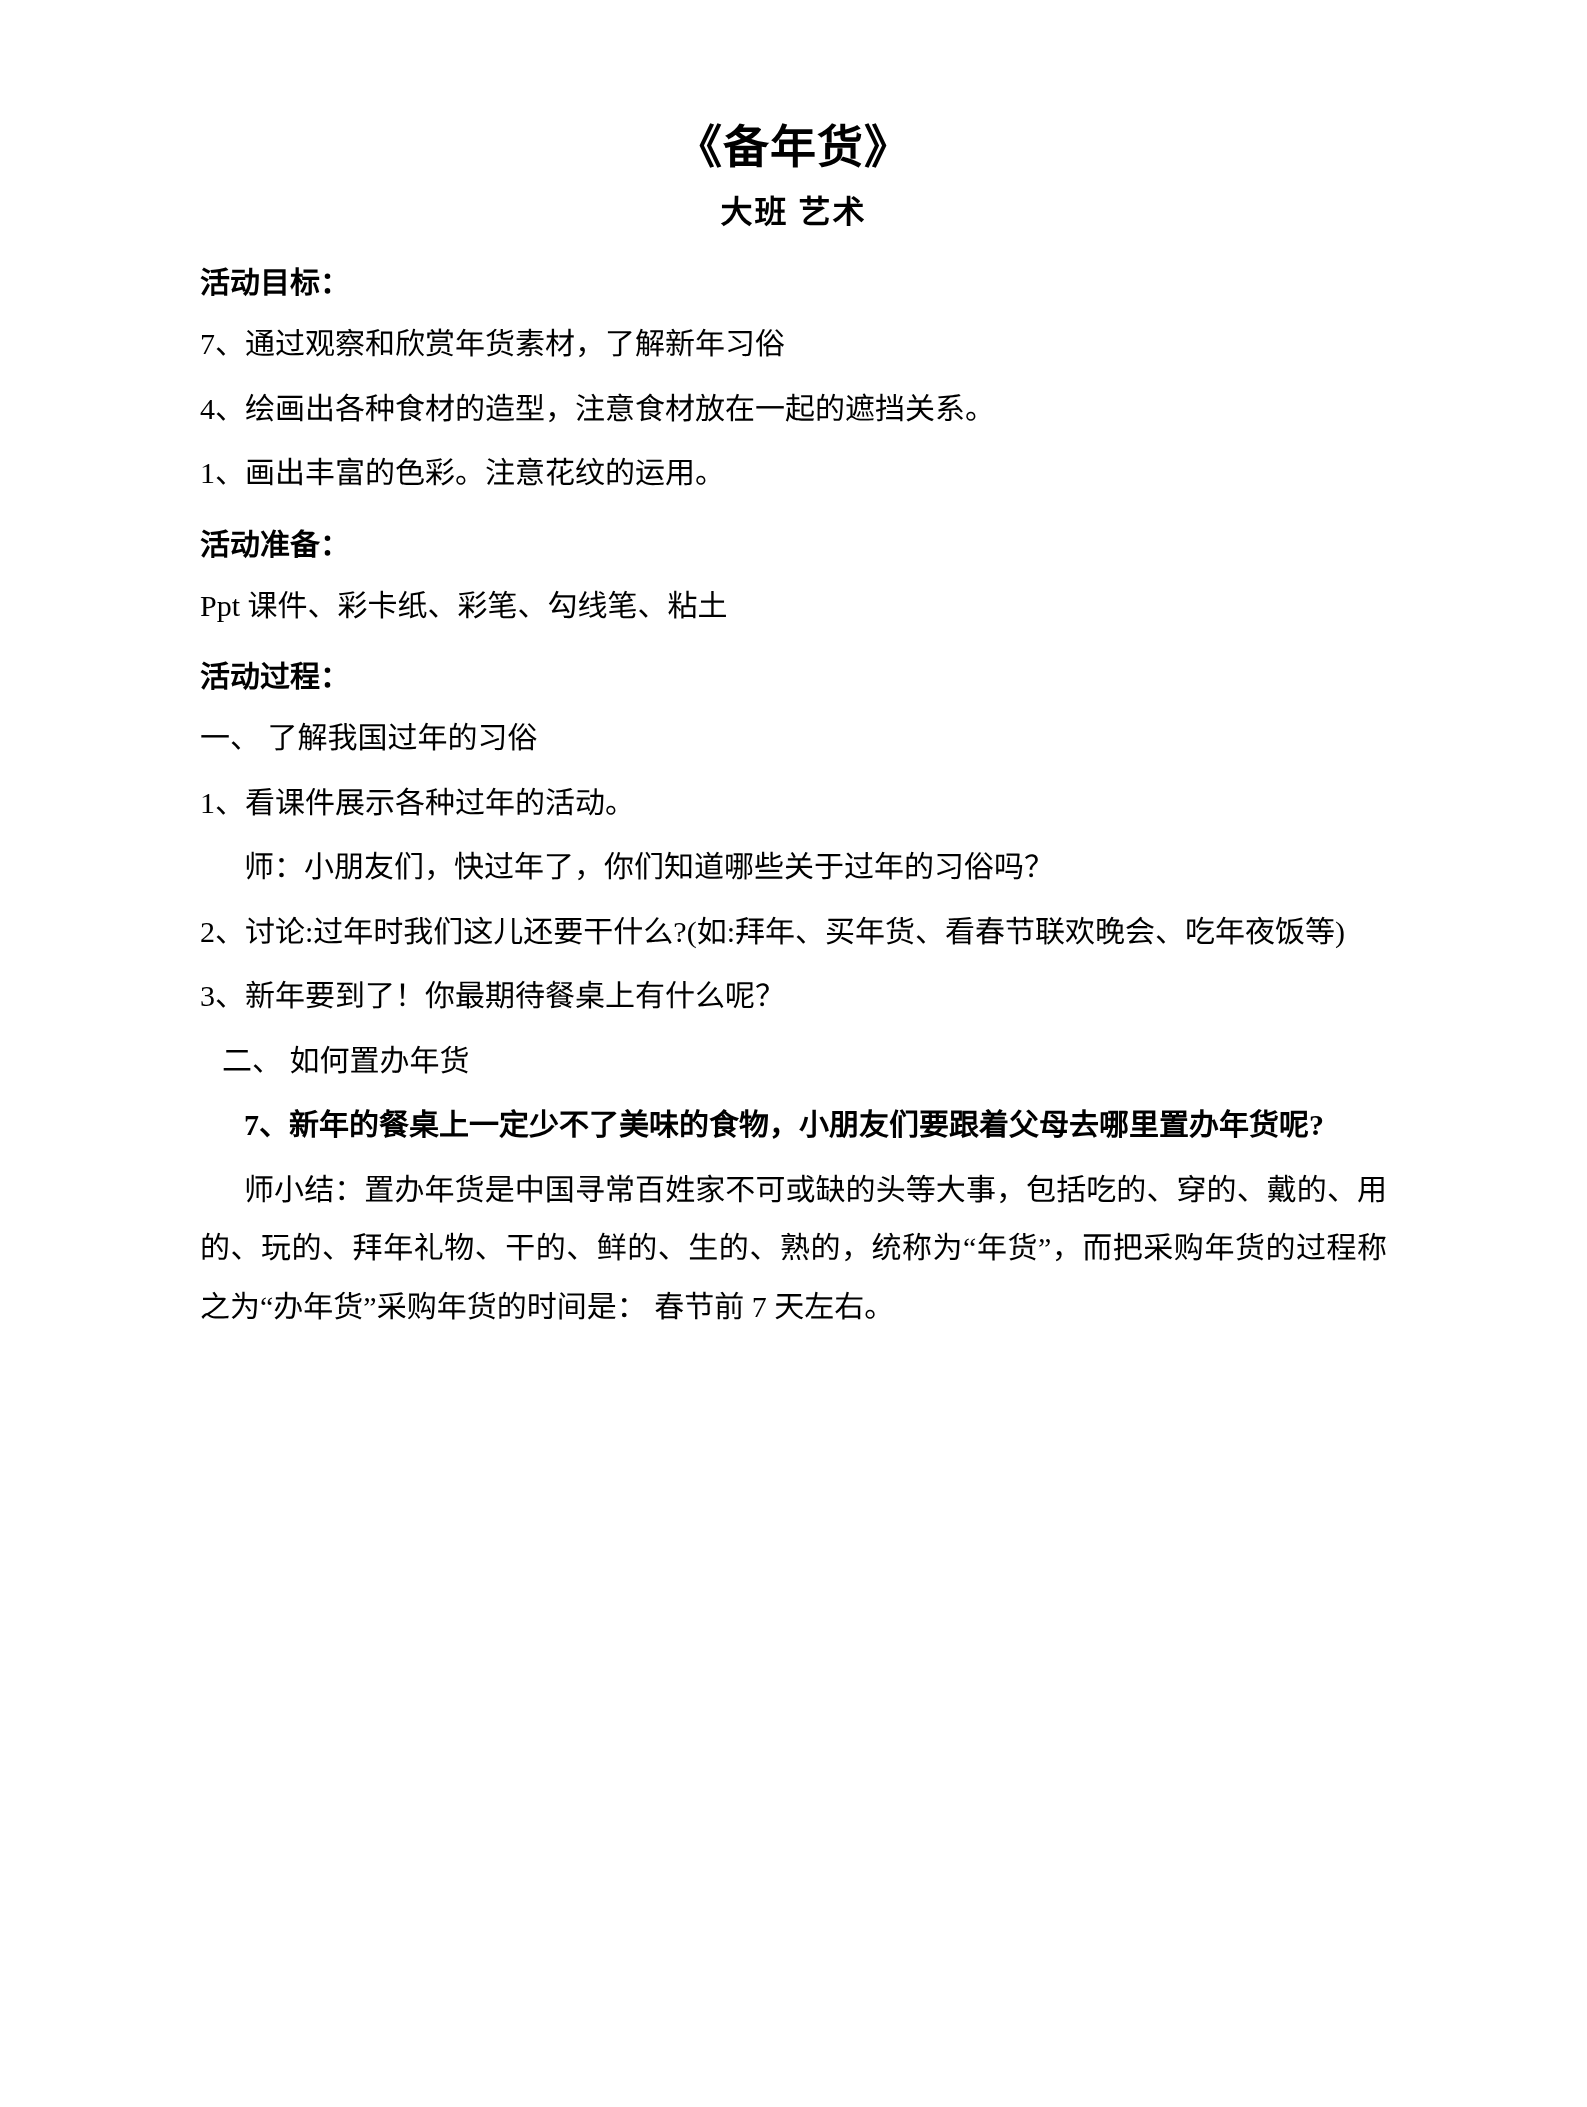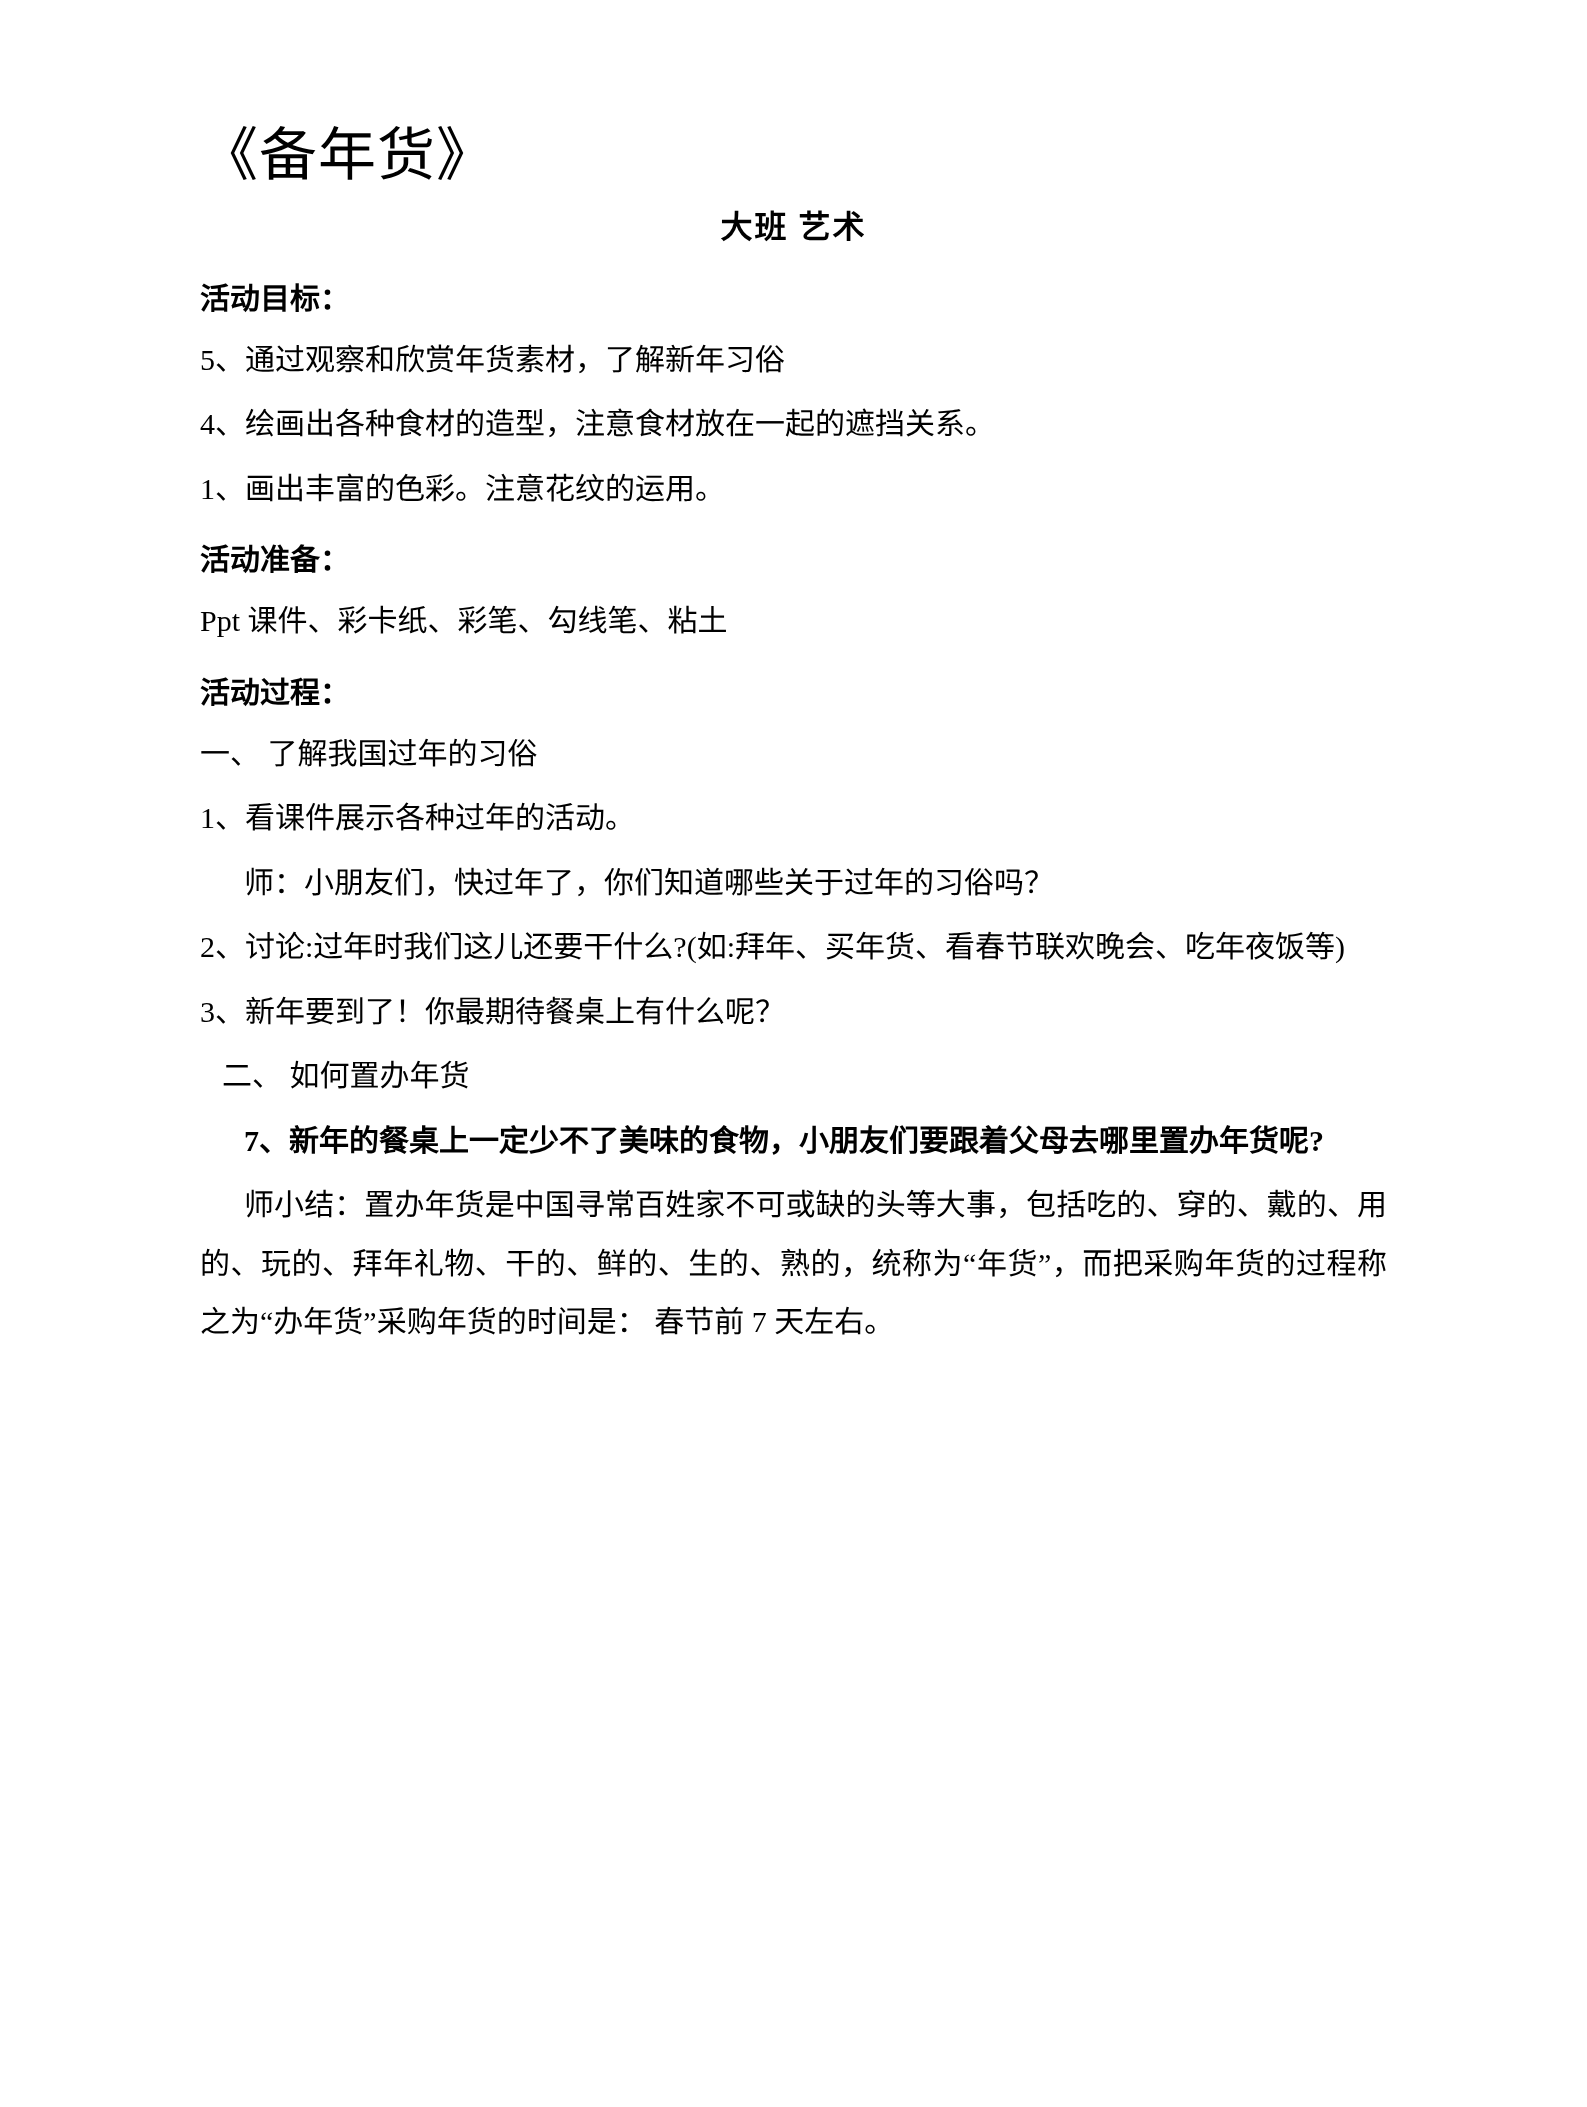--- a/index.html
+++ b/index.html
@@ -14,23 +14,23 @@
     color: #000000;
   }
   .page {
     box-sizing: border-box;
     width: 1587px;
     min-height: 2107px;
     padding: 118px 200px 60px 200px;
     background: #ffffff;
   }
   .doc-title {
-    text-align: left;
-    font-size: 58px;
-    font-weight: normal;
+    text-align: center;
+    font-size: 46px;
+    font-weight: bold;
     line-height: 1.3;
     margin: 0 0 14px 0;
     letter-spacing: 1px;
   }
   .doc-subtitle {
     text-align: center;
     font-size: 32px;
     font-weight: bold;
     line-height: 1.3;
     margin: 0 0 26px 0;
@@ -70,21 +70,21 @@
 </head>
 <body>
 
 <div class="page">
 
   <h1 class="doc-title">《备年货》</h1>
   <h2 class="doc-subtitle">大班  艺术</h2>
 
   <div class="block">
     <div class="section-heading">活动目标：</div>
-    <p class="line">5、通过观察和欣赏年货素材，了解新年习俗</p>
+    <p class="line">7、通过观察和欣赏年货素材，了解新年习俗</p>
     <p class="line">4、绘画出各种食材的造型，注意食材放在一起的遮挡关系。</p>
     <p class="line">1、画出丰富的色彩。注意花纹的运用。</p>
   </div>
 
   <div class="block">
     <div class="section-heading">活动准备：</div>
     <p class="line">Ppt 课件、彩卡纸、彩笔、勾线笔、粘土</p>
   </div>
 
   <div class="block">

